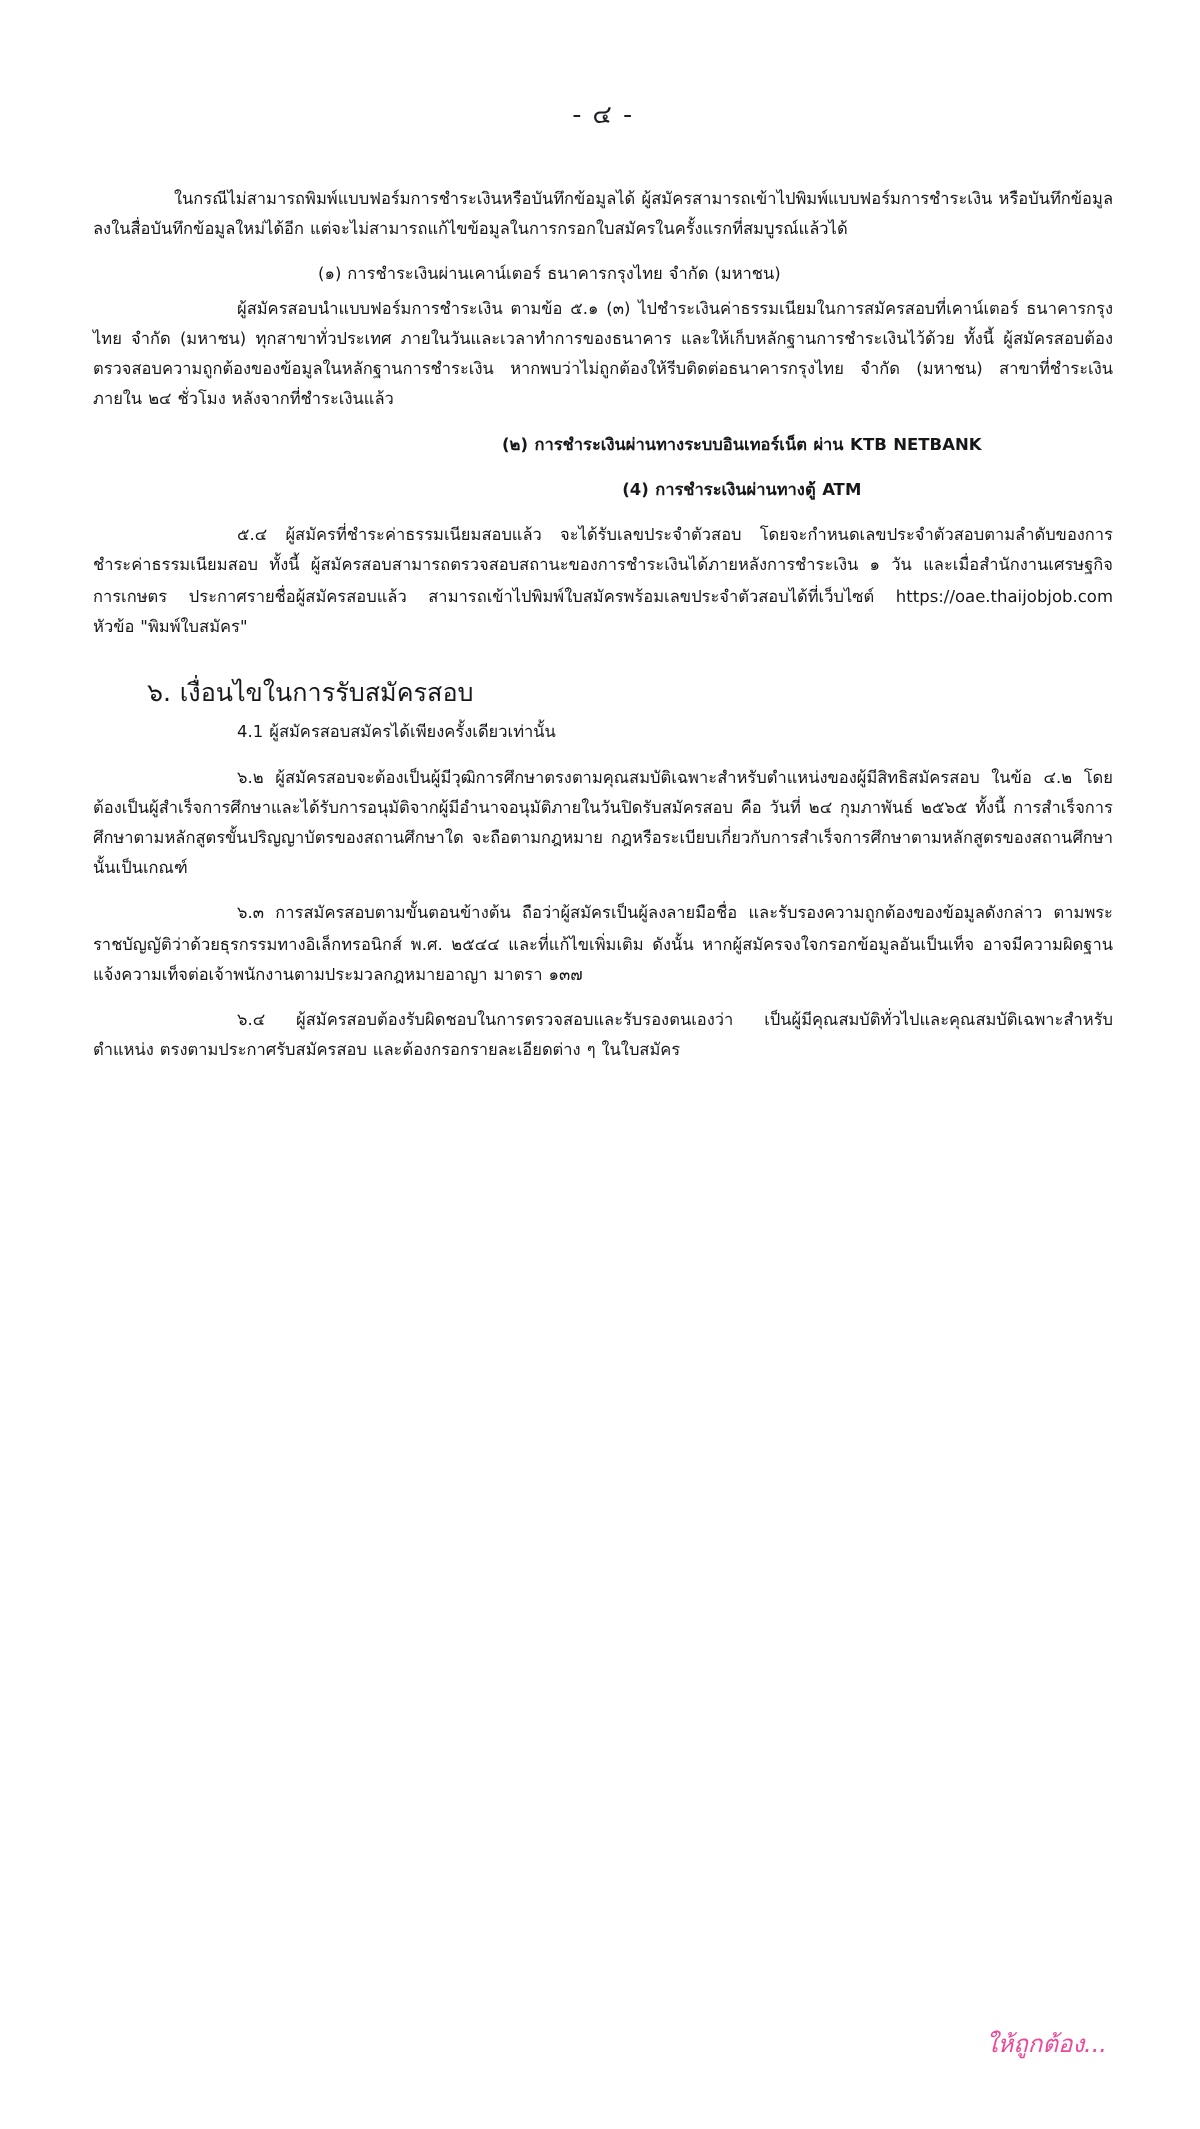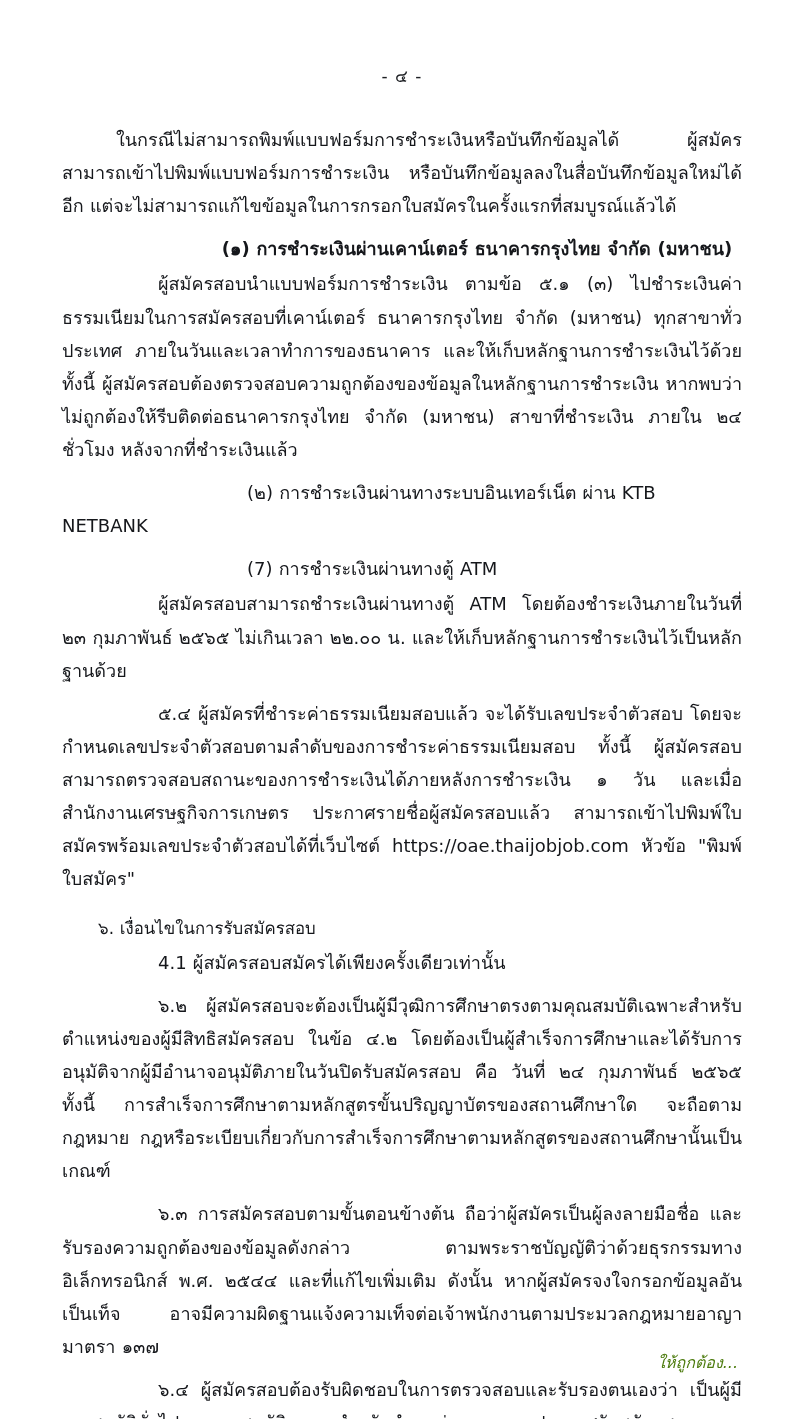--- a/index.html
+++ b/index.html
@@ -24,83 +24,82 @@
   }
   .page-number {
     text-align: center;
     font-size: 17px;
     letter-spacing: 1px;
     color: #1d1f23;
     margin: 0 0 34px 0;
     font-weight: 400;
   }
   .para {
-    font-size: 18px;
+    font-size: 11px;
     line-height: 1.84;
     text-align: justify;
     text-justify: inter-word;
     margin: 0 0 1px 0;
     color: #15171b;
     word-spacing: 0.5px;
   }
   .indent-1 { text-indent: 54px; }
   .indent-2 { text-indent: 96px; }
   .center-head {
-    text-align: center;
+    text-align: left;
     text-indent: 150px;
-    font-weight: bold;
+    font-weight: normal;
     margin-top: 10px;
     margin-bottom: 2px;
   }
   .center-head-2 {
-    text-align: left;
+    text-align: center;
     text-indent: 185px;
-    font-weight: normal;
+    font-weight: bold;
     margin-top: 10px;
     margin-bottom: 2px;
   }
   .bold { font-weight: bold; }
   .gap-sm { margin-top: 10px; }
   .section-head {
     font-size: 16.8px;
     font-weight: normal;
     text-indent: 36px;
     margin-top: 18px;
     margin-bottom: 2px;
     line-height: 1.8;
   }
   .footer-note {
     position: absolute;
     right: 62px;
     bottom: 44px;
     font-size: 16px;
     font-style: italic;
-    color: #4d7c0f;
+    color: #ec4899;
   }
 </style>
 </head>
 <body>
 
 <div class="page">
 
   <div class="page-number">- ๔ -</div>
 
   <div class="para indent-1">ในกรณีไม่สามารถพิมพ์แบบฟอร์มการชำระเงินหรือบันทึกข้อมูลได้ ผู้สมัครสามารถเข้าไปพิมพ์แบบฟอร์มการชำระเงิน หรือบันทึกข้อมูลลงในสื่อบันทึกข้อมูลใหม่ได้อีก แต่จะไม่สามารถแก้ไขข้อมูลในการกรอกใบสมัครในครั้งแรกที่สมบูรณ์แล้วได้</div>
 
 
   <div class="para center-head">(๑) การชำระเงินผ่านเคาน์เตอร์ ธนาคารกรุงไทย จำกัด (มหาชน)</div>
 
   <div class="para indent-2">ผู้สมัครสอบนำแบบฟอร์มการชำระเงิน ตามข้อ ๕.๑ (๓) ไปชำระเงินค่าธรรมเนียมในการสมัครสอบที่เคาน์เตอร์ ธนาคารกรุงไทย จำกัด (มหาชน) ทุกสาขาทั่วประเทศ ภายในวันและเวลาทำการของธนาคาร และให้เก็บหลักฐานการชำระเงินไว้ด้วย ทั้งนี้ ผู้สมัครสอบต้องตรวจสอบความถูกต้องของข้อมูลในหลักฐานการชำระเงิน หากพบว่าไม่ถูกต้องให้รีบติดต่อธนาคารกรุงไทย จำกัด (มหาชน) สาขาที่ชำระเงิน ภายใน ๒๔ ชั่วโมง หลังจากที่ชำระเงินแล้ว</div>
 
   <div class="para center-head-2">(๒) การชำระเงินผ่านทางระบบอินเทอร์เน็ต ผ่าน KTB NETBANK</div>
 
 
-  <div class="para center-head-2">(7) การชำระเงินผ่านทางตู้ ATM</div>
+  <div class="para center-head-2">(4) การชำระเงินผ่านทางตู้ ATM</div>
 
-  <div class="para indent-2">ผู้สมัครสอบสามารถชำระเงินผ่านทางตู้ ATM โดยต้องชำระเงินภายในวันที่ ๒๓ กุมภาพันธ์ ๒๕๖๕ ไม่เกินเวลา ๒๒.๐๐ น. และให้เก็บหลักฐานการชำระเงินไว้เป็นหลักฐานด้วย</div>
 
 
 
   <div class="para indent-2 gap-sm">๕.๔ ผู้สมัครที่ชำระค่าธรรมเนียมสอบแล้ว จะได้รับเลขประจำตัวสอบ โดยจะกำหนดเลขประจำตัวสอบตามลำดับของการชำระค่าธรรมเนียมสอบ ทั้งนี้ ผู้สมัครสอบสามารถตรวจสอบสถานะของการชำระเงินได้ภายหลังการชำระเงิน ๑ วัน และเมื่อสำนักงานเศรษฐกิจการเกษตร ประกาศรายชื่อผู้สมัครสอบแล้ว สามารถเข้าไปพิมพ์ใบสมัครพร้อมเลขประจำตัวสอบได้ที่เว็บไซต์ https://oae.thaijobjob.com หัวข้อ "พิมพ์ใบสมัคร"</div>
 
   <div class="para section-head">๖. เงื่อนไขในการรับสมัครสอบ</div>
 
   <div class="para indent-2">4.1 ผู้สมัครสอบสมัครได้เพียงครั้งเดียวเท่านั้น</div>
 
   <div class="para indent-2 gap-sm">๖.๒ ผู้สมัครสอบจะต้องเป็นผู้มีวุฒิการศึกษาตรงตามคุณสมบัติเฉพาะสำหรับตำแหน่งของผู้มีสิทธิสมัครสอบ ในข้อ ๔.๒ โดยต้องเป็นผู้สำเร็จการศึกษาและได้รับการอนุมัติจากผู้มีอำนาจอนุมัติภายในวันปิดรับสมัครสอบ คือ วันที่ ๒๔ กุมภาพันธ์ ๒๕๖๕ ทั้งนี้ การสำเร็จการศึกษาตามหลักสูตรขั้นปริญญาบัตรของสถานศึกษาใด จะถือตามกฎหมาย กฎหรือระเบียบเกี่ยวกับการสำเร็จการศึกษาตามหลักสูตรของสถานศึกษานั้นเป็นเกณฑ์</div>

